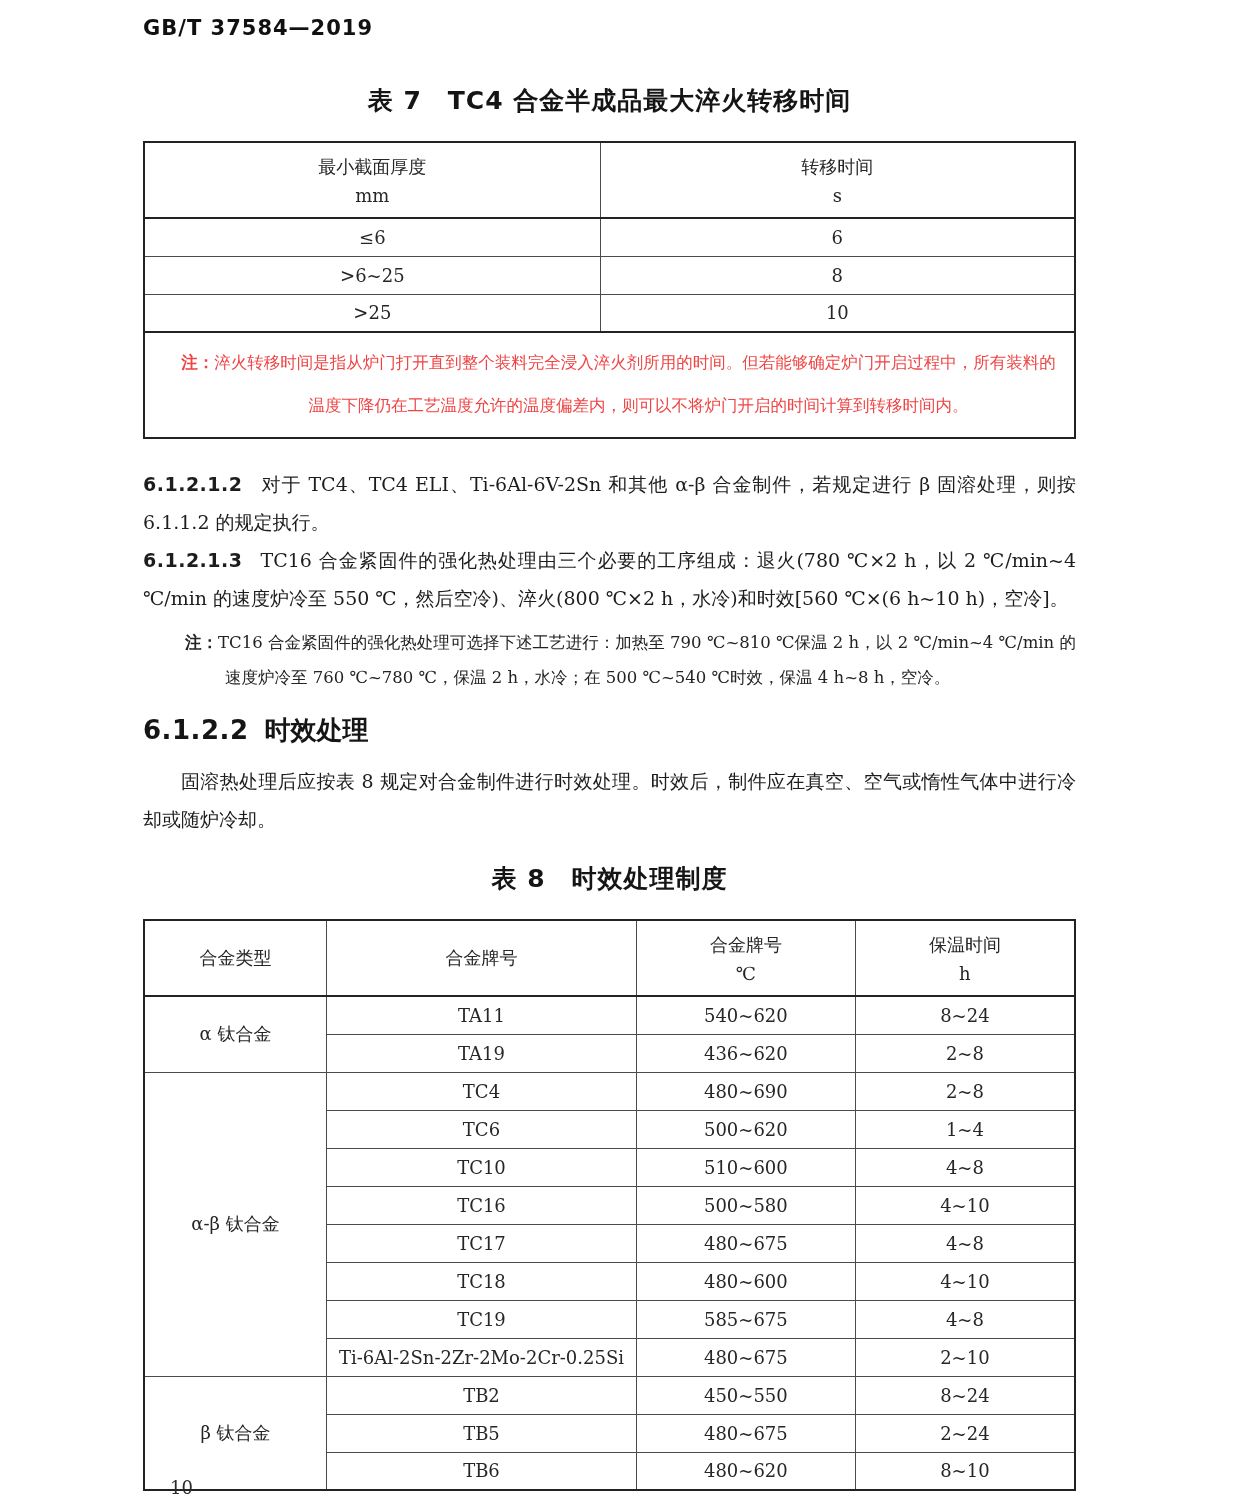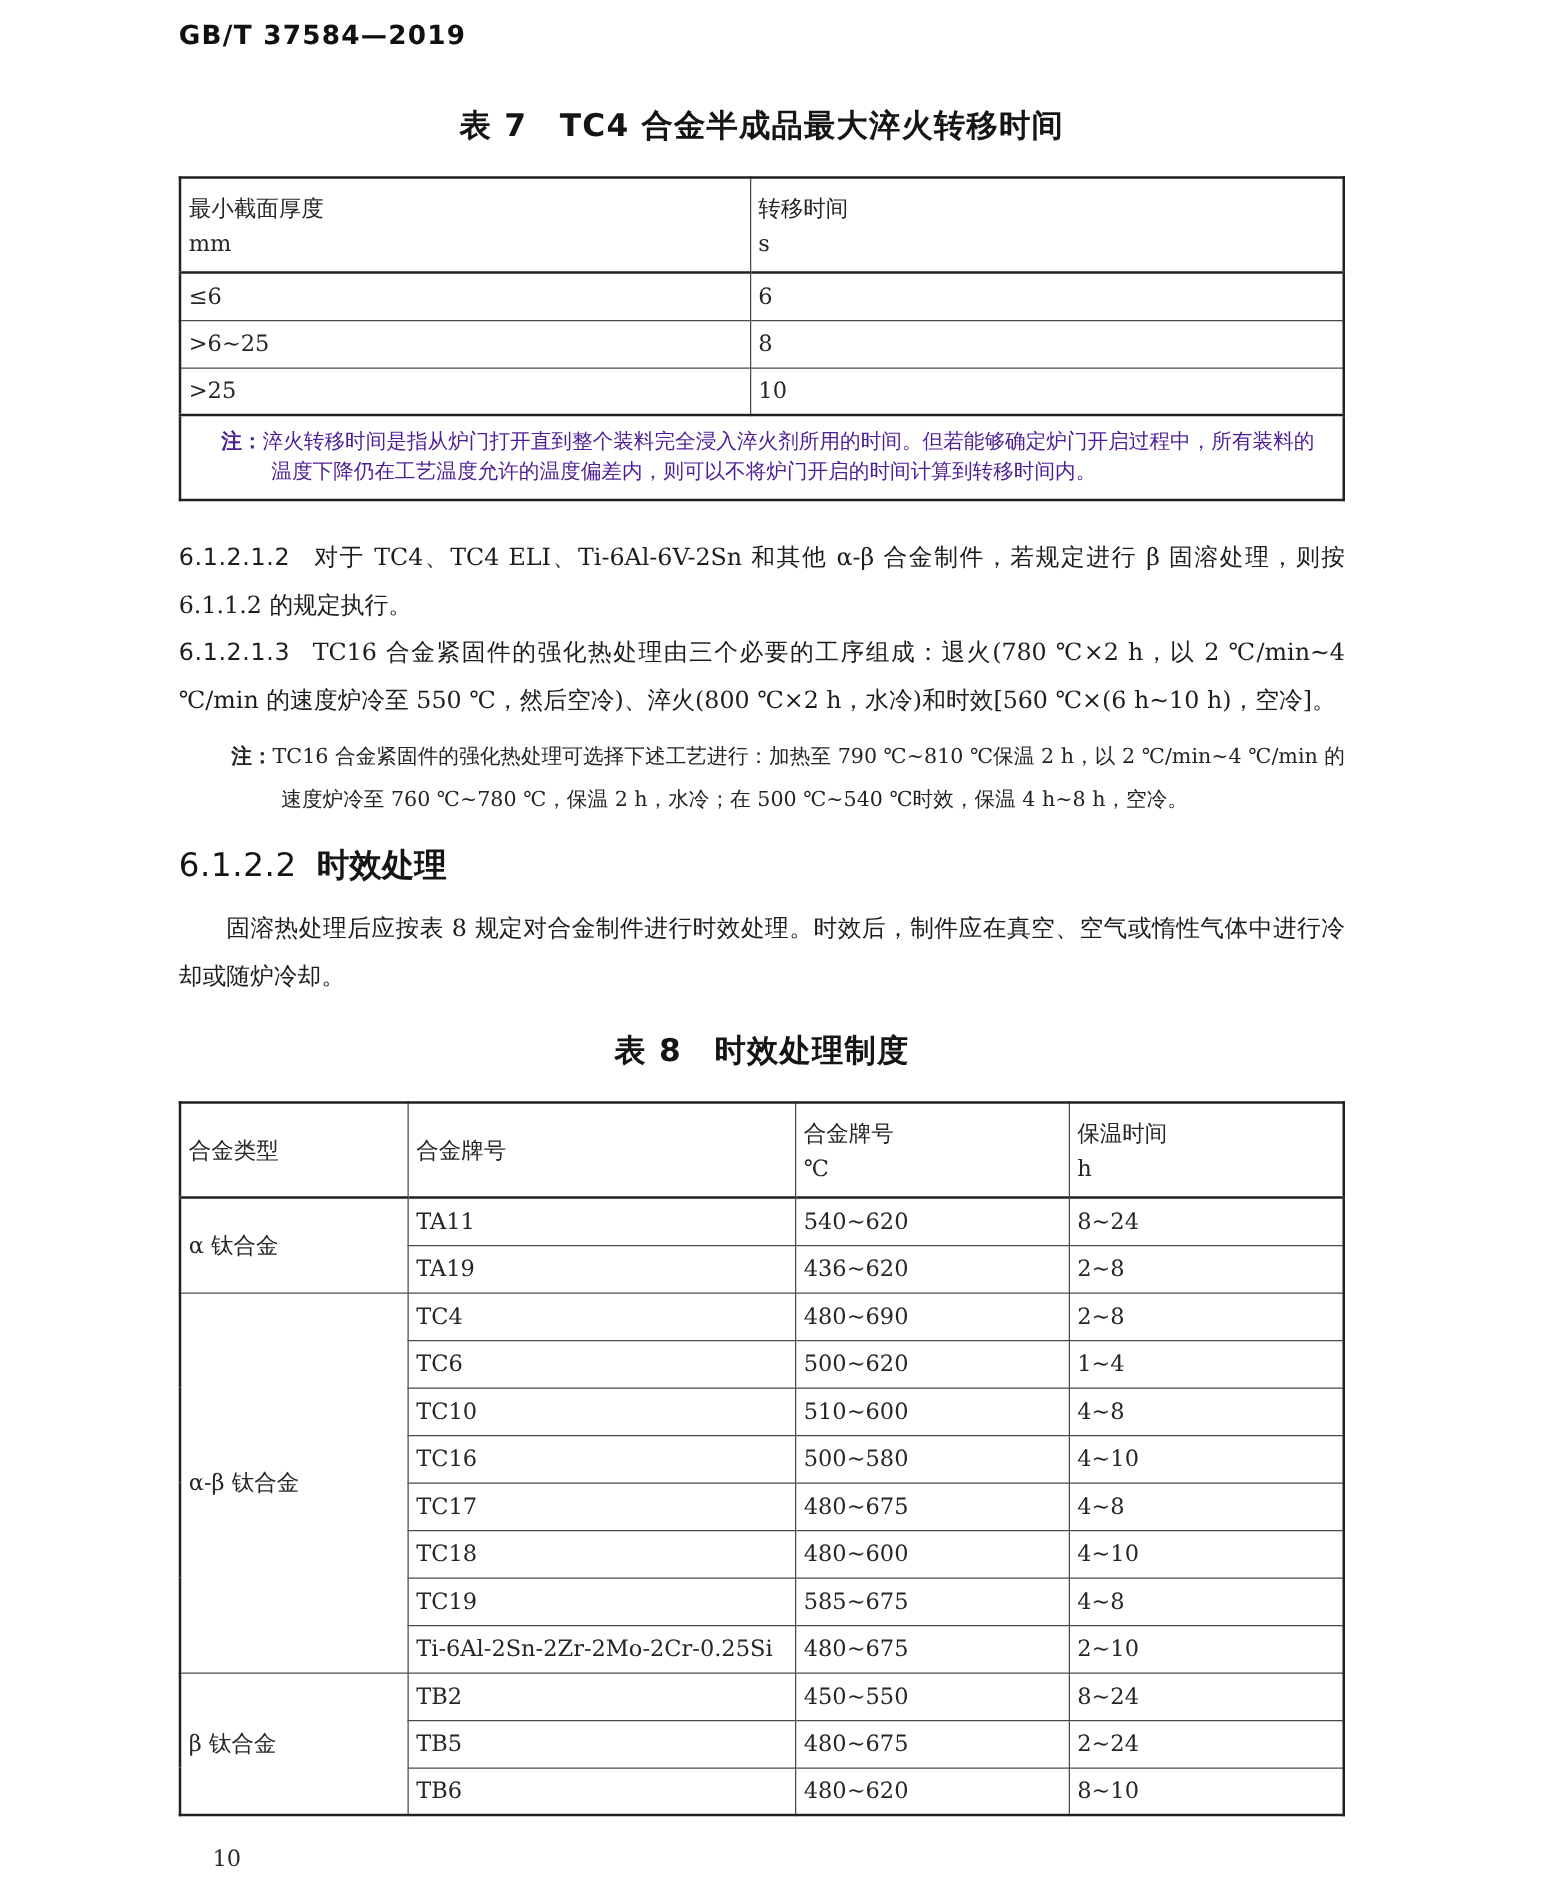--- a/index.html
+++ b/index.html
@@ -23,47 +23,47 @@
   .caption.c8 { margin-top:24px; }
 
   table.tbl {
     width:100%; border-collapse:collapse; table-layout:fixed;
     margin-top:24px;
     border:2.5px solid #222;
     font-size:18px; color:#262626;
   }
   table.tbl th, table.tbl td {
     border:1px solid #4a4a4a;
-    text-align:left; vertical-align:middle;
+    text-align:center; vertical-align:middle;
     font-weight:normal; padding:2px 6px;
   }
   table.tbl thead th { border-bottom:2px solid #222; height:76px; }
   .t7 tbody td { height:38px; }
   .t8 { margin-top:20px; }
   .t8 thead th { height:78px; }
   .t8 tbody td { height:38px; }
   .unit { margin-top:6px; }
   .unit:empty { display:none; }
 
   .note-cell {
     border-top:2px solid #222 !important;
     text-align:right;
-    font-size:16.5px; line-height:24px; color:#4c1d95;
+    font-size:16.5px; line-height:43px; color:#ef4444;
     padding:8px 14px 10px 72px !important; text-indent:-40px;
   }
   .note-label { font-family:"DejaVu Sans","Liberation Sans",sans-serif; font-weight:bold; }
 
   .para {
     margin-top:26px; font-size:19px; line-height:38px;
     text-align:justify; color:#1d1d1d;
   }
   .para + .para { margin-top:0; }
   .sec-num {
     font-family:"DejaVu Sans","Liberation Sans",sans-serif;
-    font-weight:normal; margin-right:18px; letter-spacing:0.5px;
+    font-weight:bold; margin-right:18px; letter-spacing:0.5px;
   }
   .note-para {
     margin-top:8px; margin-left:42px;
     font-size:16.5px; line-height:35px; text-align:justify; color:#232323;
     padding-left:40px; text-indent:-40px;
   }
   .heading {
     margin-top:18px;
     font-family:"DejaVu Sans","Liberation Sans",sans-serif;
     font-weight:bold; font-size:26px; color:#151515;

